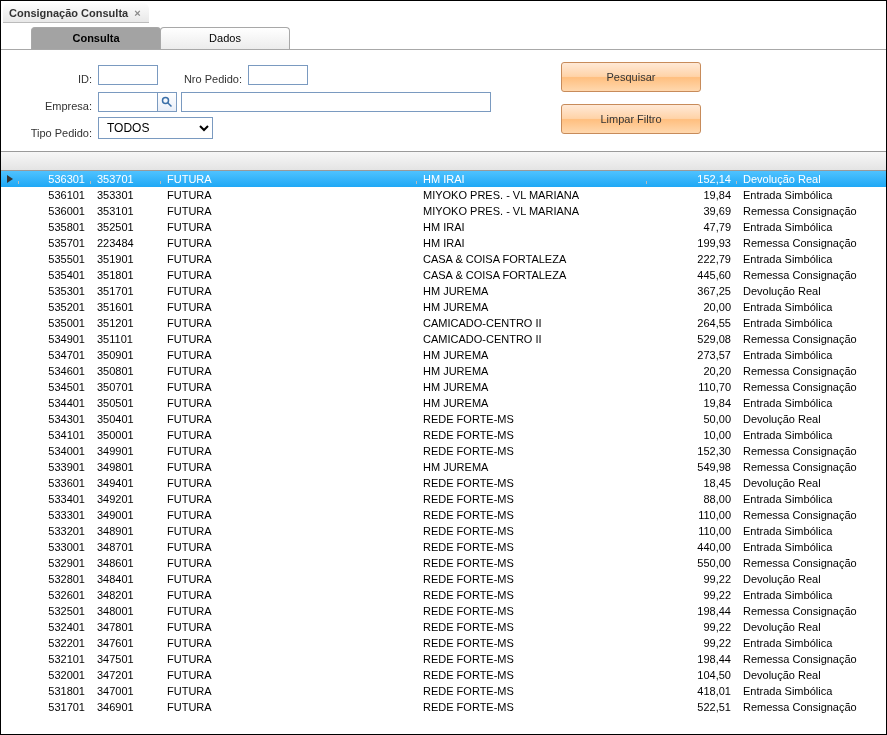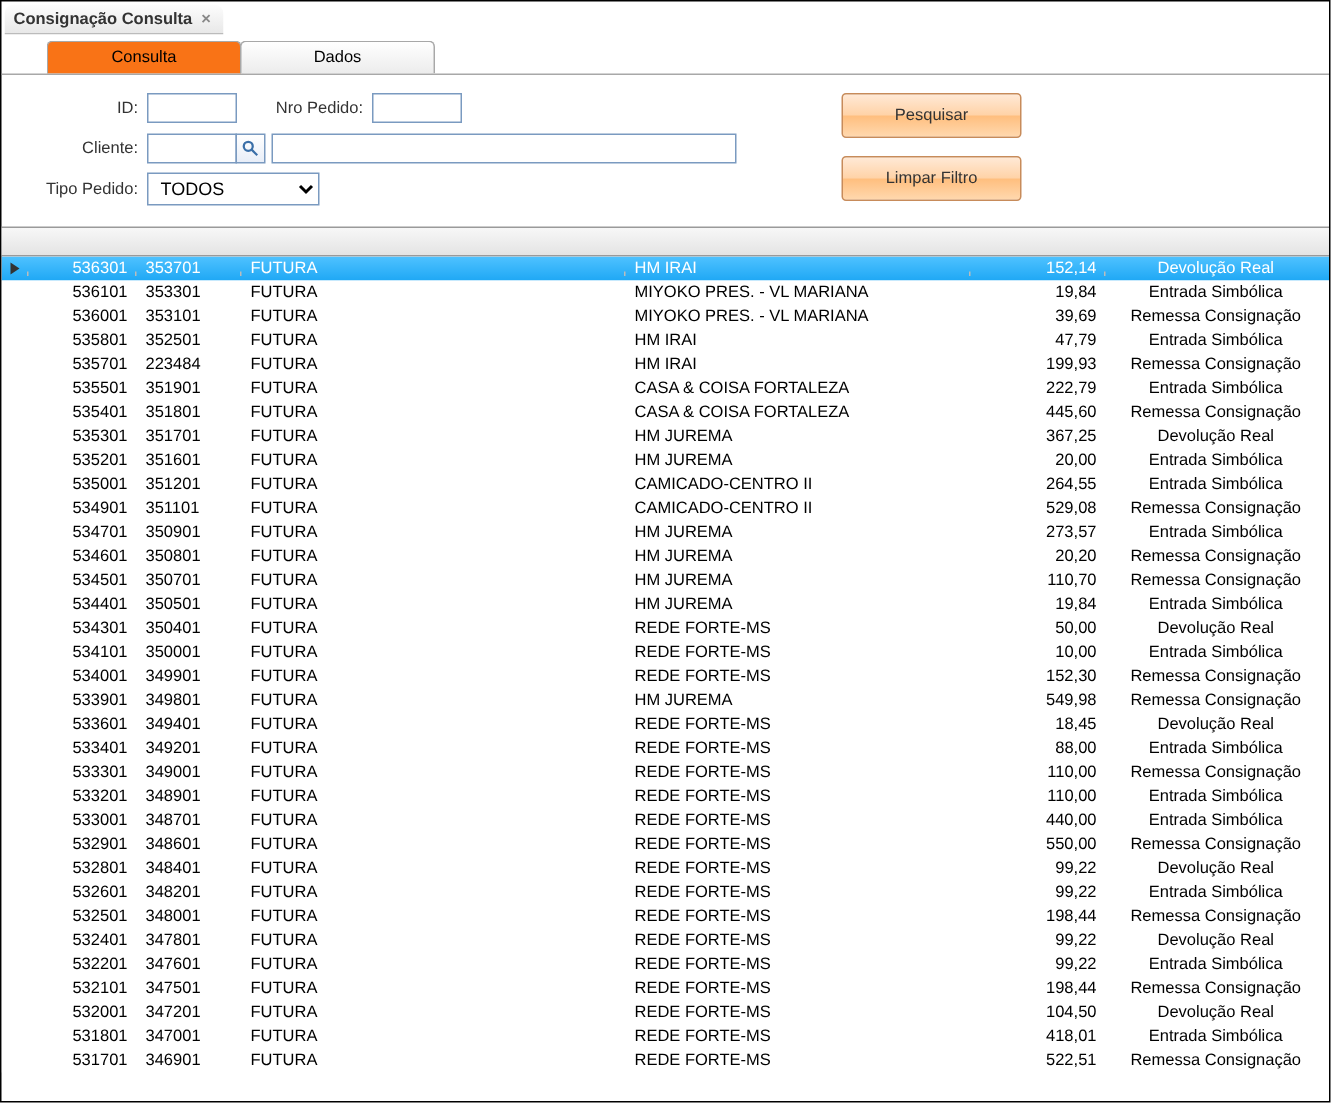--- a/index.html
+++ b/index.html
@@ -34,27 +34,27 @@
   .tab {
     width: 130px;
     border:1px solid #a8a8a8;
     border-bottom:none;
     text-align:center;
     line-height:20px;
     background: linear-gradient(#fff,#ececec);
     border-radius: 4px 4px 0 0;
     margin-right:-1px;
   }
-  .tab.active { background:#f97316; }
+  .tab.active { background:#a3a3a3;font-weight:bold; }
   .form-panel {
     border-top:1px solid #a8a8a8;
     padding: 8px 12px 6px 12px;
     position:relative;
   }
-  .form-row { display:flex; align-items:center; height:27px; }
+  .form-row { display:flex; align-items:flex-end; height:27px; }
   .lbl { width:85px; text-align:right; padding-right:6px; color:#333;}
   .inp, .inp-sm, .inp-lg, .sel {
     border:1px solid #7a9ac0;
     background:#fff;
     height:20px;
     padding:0 4px;
     font-family:inherit;
     font-size:12px;
   }
   .inp-sm { width:60px; }
@@ -62,21 +62,21 @@
   .lookup-btn {
     width:20px;height:20px;
     border:1px solid #7a9ac0;
     background:linear-gradient(#fff,#e8eef8);
     display:inline-flex;align-items:center;justify-content:center;
     margin-left:-1px;
   }
   .lookup-btn svg{width:12px;height:12px;}
   .sel { width:115px; height:22px; }
   .btn {
-    width:120px;height:30px;
+    width:140px;height:30px;
     border:1px solid #c78b5a;
     background:linear-gradient(#ffe9d6,#ffd3a8 48%,#ffbf7f 52%,#ffd8ae);
     font-family:inherit;font-size:11px;
     color:#333;
     border-radius:3px;
   }
   .btns { position:absolute; top:12px; left:560px; display:flex; flex-direction:column; gap:12px;}
   .grid-header {
     display:flex;
     background:linear-gradient(#f7f7f7,#e4e4e4);
@@ -104,21 +104,21 @@
   .row:nth-child(odd){background:#fff;}
   .row.selected{background:linear-gradient(#4fc2ff,#1fa8f5);color:#fff;}
   .cell{padding:0 6px;overflow:hidden;white-space:nowrap;}
   .indicator{width:18px;display:flex;align-items:center;justify-content:center;}
   .indicator svg{width:10px;height:10px;}
   .c-codigo{width:72px;text-align:right;}
   .c-nro{width:70px;}
   .c-emp{width:256px;}
   .c-cli{width:230px;}
   .c-total{width:90px;text-align:right;}
-  .c-tipo{width:147px;text-align:center;}
+  .c-tipo{width:147px;text-align:left;}
 </style>
 </head>
 <body>
 
 
 
 <div class="window-titlebar">
   <span class="window-title">Consignação Consulta</span>
   <span class="close-x">×</span>
 </div>
@@ -129,21 +129,21 @@
 </div>
 
 <div class="form-panel">
   <div class="form-row">
     <span class="lbl">ID:</span>
     <input class="inp-sm" value="" style="">
     <span class="lbl" style="width:90px">Nro Pedido:</span>
     <input class="inp-sm" value="" style="">
   </div>
   <div class="form-row">
-    <span class="lbl">Cliente:</span>
+    <span class="lbl">Empresa:</span>
     <input class="inp-sm" value="" style="">
     <span class="lookup-btn">
       <svg viewBox="0 0 16 16">
           <circle cx="6" cy="6" r="4" fill="none" stroke="#3a6fa8" stroke-width="2"></circle>
           <line x1="9" y1="9" x2="14" y2="14" stroke="#3a6fa8" stroke-width="2"></line>
         </svg>
     </span>
     <input class="inp-lg" style="margin-left: 4px;" value="">
   </div>
   <div class="form-row">

